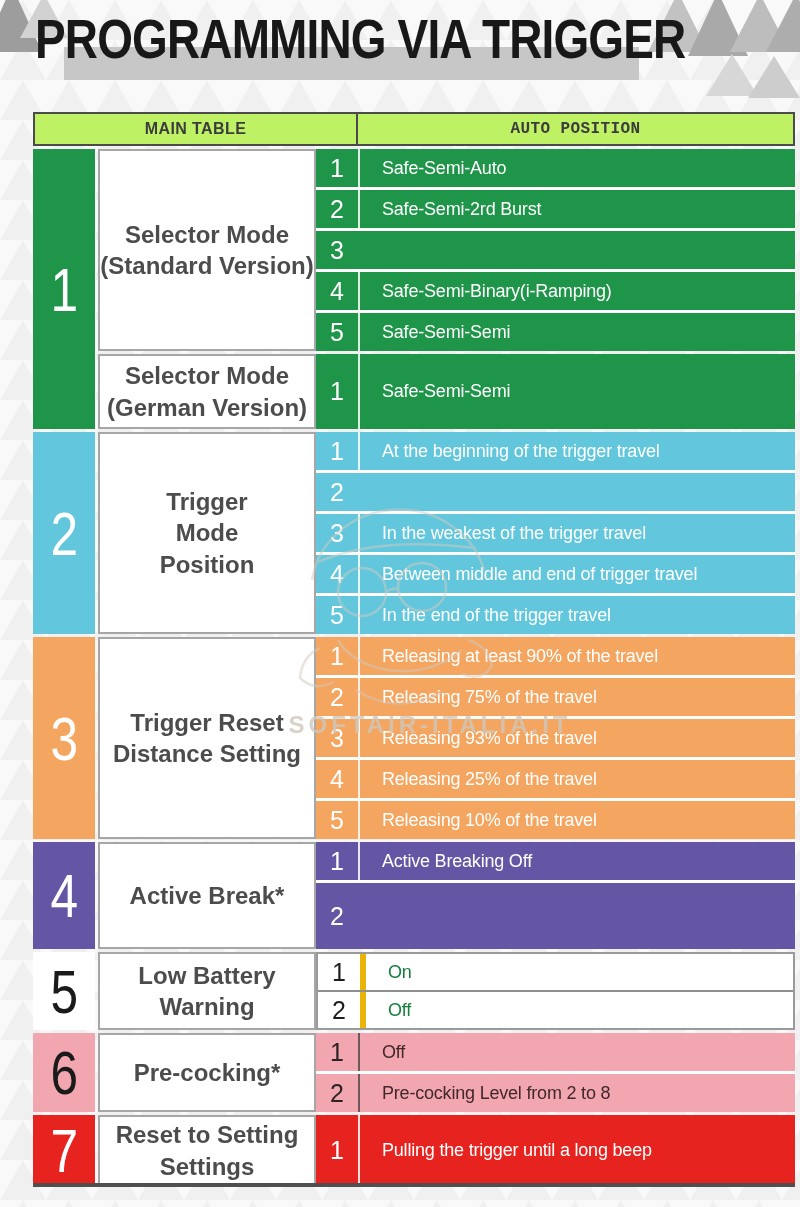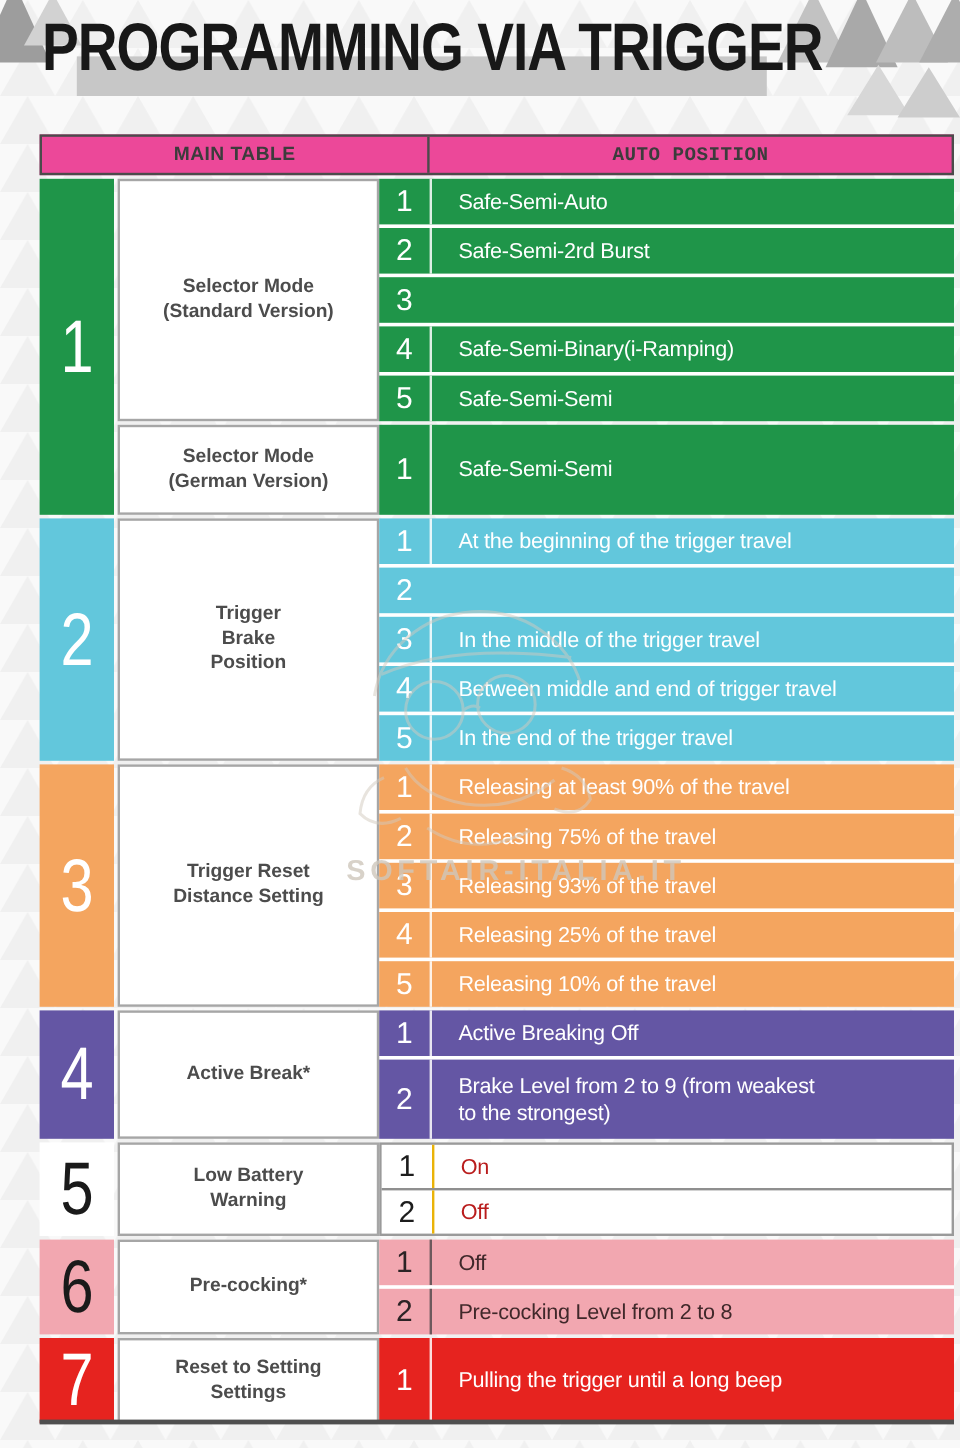--- a/index.html
+++ b/index.html
@@ -14,41 +14,41 @@
   .title-bar{position:absolute;left:64px;top:47px;width:575px;height:33px;background:#c7c7c7;z-index:1;}
   h1.title{
     position:absolute;left:35px;top:11px;margin:0;z-index:2;
     font-size:56px;font-weight:bold;color:#181818;line-height:1;
     white-space:nowrap;letter-spacing:-1px;
     transform:scaleX(.82);transform-origin:left top;
   }
 
   
   .ptable{position:absolute;left:33px;top:112px;width:762px;z-index:2;}
-  .thead{display:flex;height:34px;background:#ec4899;border:2px solid #4b4b4b;box-sizing:border-box;}
+  .thead{display:flex;height:34px;background:#bef264;border:2px solid #4b4b4b;box-sizing:border-box;}
   .th{display:flex;align-items:center;justify-content:center;font-weight:bold;font-size:16px;color:#3c3c3c;letter-spacing:.4px;}
   .th.main{width:323px;border-right:2px solid #4b4b4b;box-sizing:border-box;}
   .th.auto{flex:1;font-family:Liberation Mono, monospace;}
 
   .section{display:flex;margin-top:3px;}
   .sec-num{
     width:62px;margin-right:3px;flex-shrink:0;
     display:flex;align-items:center;justify-content:center;
     font-size:62px;color:#fff;
   }
   .sec-num span{display:inline-block;transform:scaleX(.8);}
   .sec-num.dark{color:#1a1a1a;}
   .sec-body{flex:1;display:flex;flex-direction:column;min-width:0;}
   .group{display:flex;}
   .group + .group{margin-top:3px;}
   .g-label{
     width:218px;flex-shrink:0;background:#fff;
     border:2px solid #a6a6a6;box-sizing:border-box;
     display:flex;align-items:center;justify-content:center;text-align:center;
-    font-weight:bold;font-size:16px;color:#4c4c4c;line-height:1.3;white-space:pre-line;
+    font-weight:bold;font-size:24px;color:#4c4c4c;line-height:1.3;white-space:pre-line;
   }
   .g-opts{flex:1;display:flex;flex-direction:column;min-width:0;}
   .opt{display:flex;height:38px;}
   .opt + .opt{border-top:3px solid #fff;}
   .opt-num{
     width:42px;flex-shrink:0;display:flex;align-items:center;justify-content:center;
     font-size:25px;color:#fff;
   }
   .opt-text{
     flex:1;display:flex;align-items:center;
@@ -58,21 +58,21 @@
   }
   .opt.h75{height:75px;}
   .opt.h66{height:66px;}
   .opt.h71{height:71px;}
 
   
   .group.light .g-opts{border:2px solid #9a9a9a;box-sizing:border-box;}
   .group.light .opt{height:36px;}
   .group.light .opt + .opt{border-top:2px solid #8f8f8f;}
   .group.light .opt-num{color:#1d1d1d;}
-  .group.light .opt-text{color:#b91c1c;border-left:2px solid #eab308;}
+  .group.light .opt-text{color:#15803d;border-left:6px solid #eab308;}
 
   
   .group.pink .opt-num{color:#2c2325;}
   .group.pink .opt-text{color:#40282a;border-left:2px solid #6d595c;}
 
   .table-bottom-line{position:absolute;left:33px;top:1183px;width:762px;height:4px;background:#4f4f4f;z-index:2;}
 
   svg.watermark{position:absolute;left:0;top:0;z-index:4;pointer-events:none;}
 </style>
 </head>
@@ -152,33 +152,33 @@
     </div>
   </div>
 
   <div class="section">
     <div class="sec-num" style="background-color: rgb(98, 199, 220);">
         <span>2</span>
       </div>
     <div class="sec-body">
       <div class="group">
         <div class="g-label">Trigger
-Brake
+Mode
 Position</div>
         <div class="g-opts" style="background-color: rgb(98, 199, 220);">
           <div class="opt">
               <div class="opt-num">1</div>
               <div class="opt-text">At the beginning of the trigger travel</div>
             </div>
           <div class="opt">
               <div class="opt-num">2</div>
             </div>
           <div class="opt">
               <div class="opt-num">3</div>
-              <div class="opt-text">In the middle of the trigger travel</div>
+              <div class="opt-text">In the weakest of the trigger travel</div>
             </div>
           <div class="opt">
               <div class="opt-num">4</div>
               <div class="opt-text">Between middle and end of trigger travel</div>
             </div>
           <div class="opt">
               <div class="opt-num">5</div>
               <div class="opt-text">In the end of the trigger travel</div>
             </div>
         </div>
@@ -227,22 +227,20 @@
     <div class="sec-body">
       <div class="group">
         <div class="g-label">Active Break*</div>
         <div class="g-opts" style="background-color: rgb(100, 86, 164);">
           <div class="opt">
               <div class="opt-num">1</div>
               <div class="opt-text">Active Breaking Off</div>
             </div>
           <div class="opt h66">
               <div class="opt-num">2</div>
-              <div class="opt-text">Brake Level from 2 to 9 (from weakest
-to the strongest)</div>
             </div>
         </div>
       </div>
     </div>
   </div>
 
   <div class="section">
     <div class="sec-num dark" style="background-color: rgb(255, 255, 255);">
         <span>5</span>
       </div>

